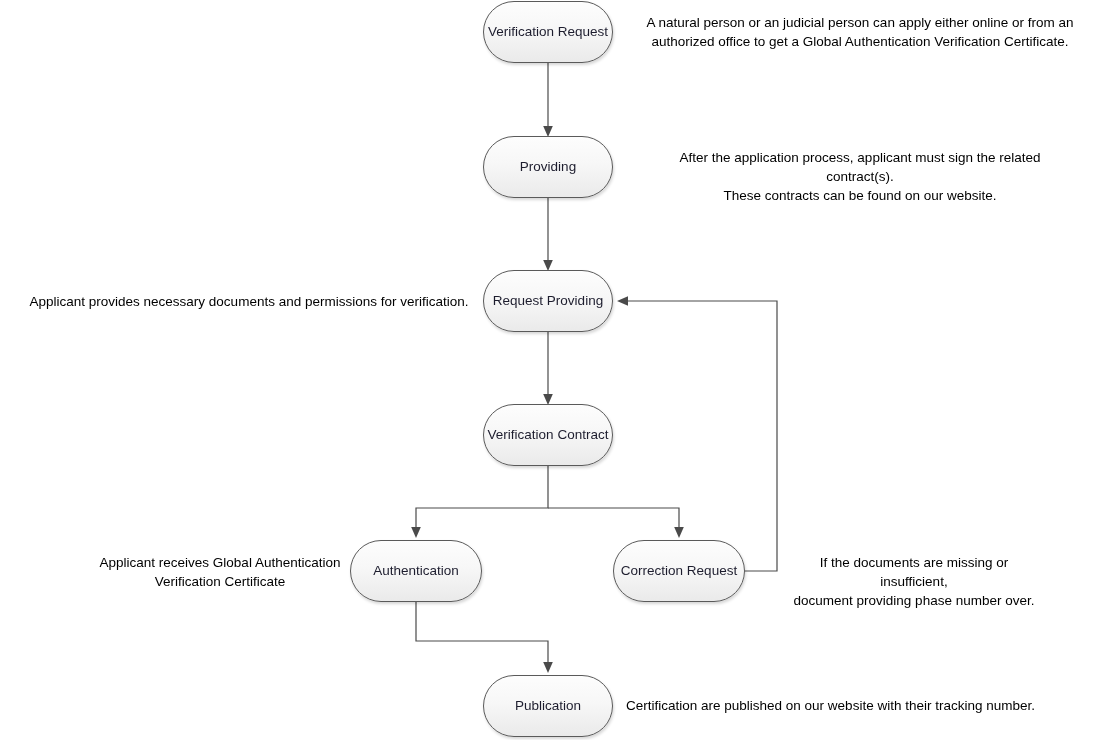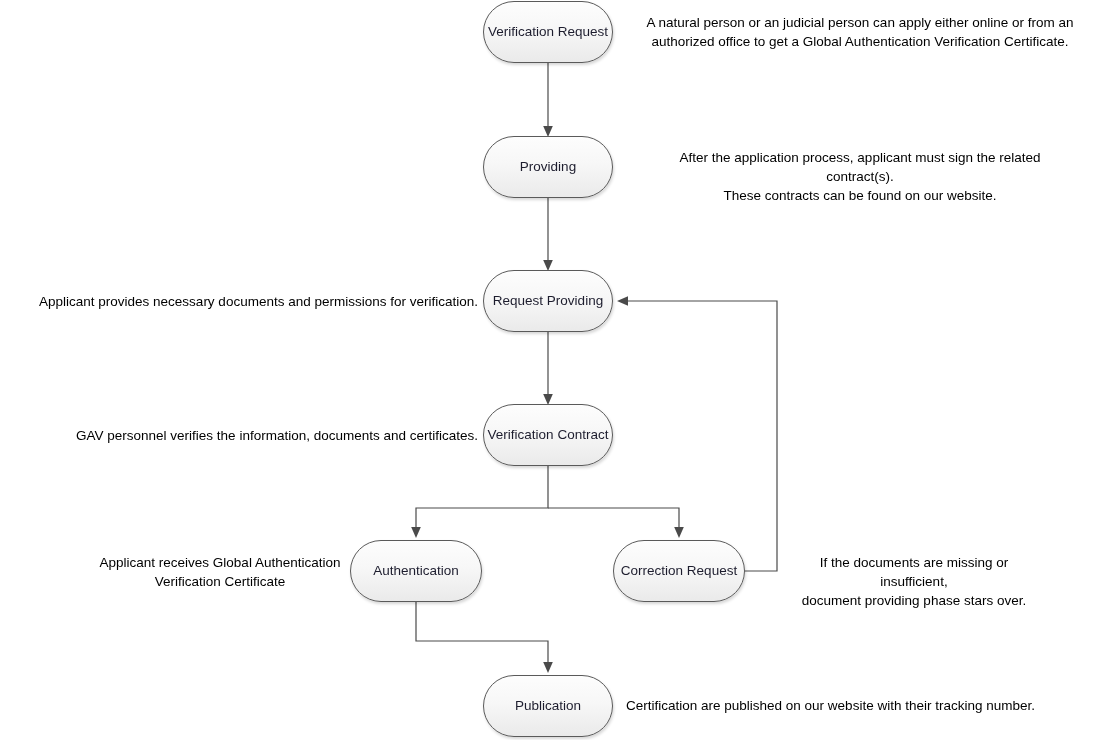--- a/index.html
+++ b/index.html
@@ -62,21 +62,21 @@
   
   .note {
     position: absolute;
     z-index: 2;
     color: #000000;
     font-size: 13.5px;
     line-height: 19px;
     white-space: pre-line;
   }
   .note.center { text-align: center; }
-  .note.rightal{ text-align: right; }
+  .note.rightal{ text-align: center; }
 </style>
 </head>
 <body>
 
 <div id="canvas">
 
   <svg id="edges" viewBox="0 0 1098 740" xmlns="http://www.w3.org/2000/svg">
 
     <g>
       <line x1="548" y1="63" x2="548" y2="128"></line>
@@ -126,23 +126,22 @@
   <div class="node" style="left:483px; top:675px; width:130px;">Publication</div>
 
   <div class="note center" style="left:645px; top:13px;  width:430px;">A natural person or an judicial person can apply either online or from an
 authorized office to get a Global Authentication Verification Certificate.</div>
 
   <div class="note center" style="left:645px; top:148px; width:430px;">After the application process, applicant must sign the related contract(s).
 These contracts can be found on our website.</div>
 
   <div class="note rightal" style="left:20px;  top:292px; width:458px;">Applicant provides necessary documents and permissions for verification.</div>
 
-  <div class="note rightal" style="left:20px;  top:426px; width:458px;">GAV personnel verifies the information, documents and certificates.</div>
 
   <div class="note center" style="left:95px;  top:553px; width:250px;">Applicant receives Global Authentication
 Verification Certificate</div>
 
   <div class="note center" style="left:786px; top:553px; width:256px;">If the documents are missing or insufficient,
-document providing phase stars over.</div>
+document providing phase number over.</div>
 
   <div class="note" style="left:626px; top:696px; width:430px; text-align:left;">Certification are published on our website with their tracking number.</div>
 
 </div>
 
 </body></html>

